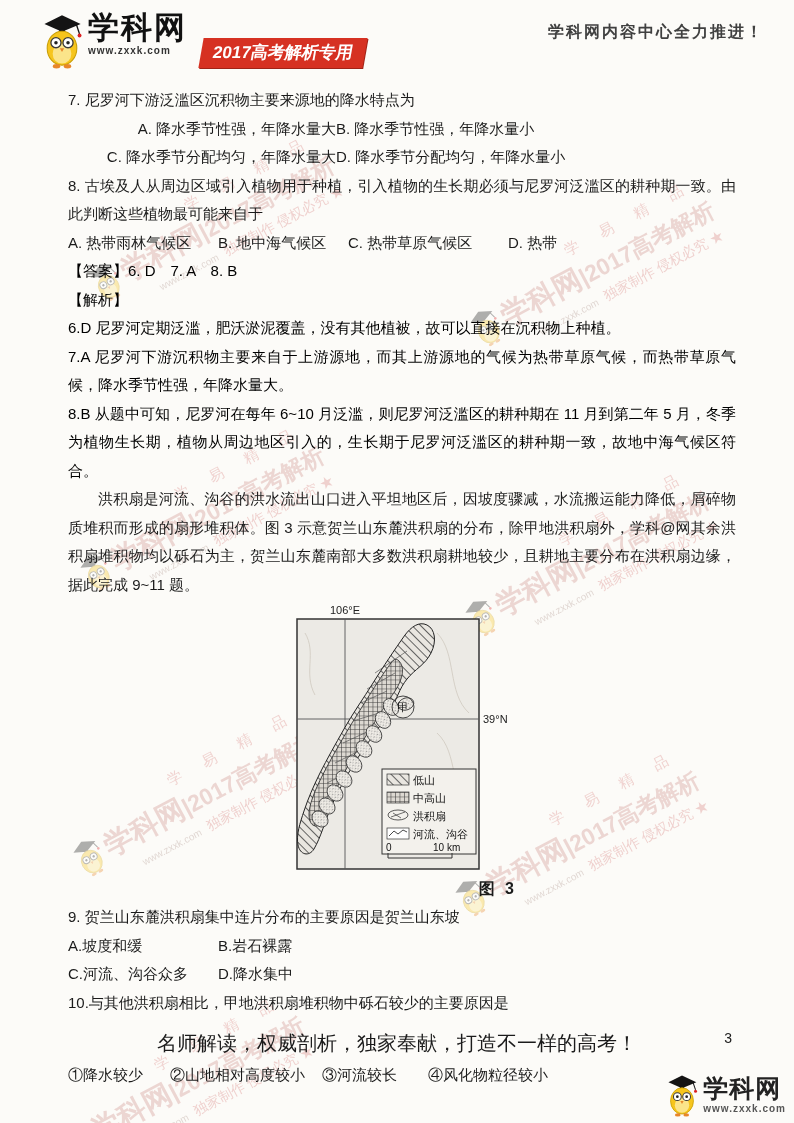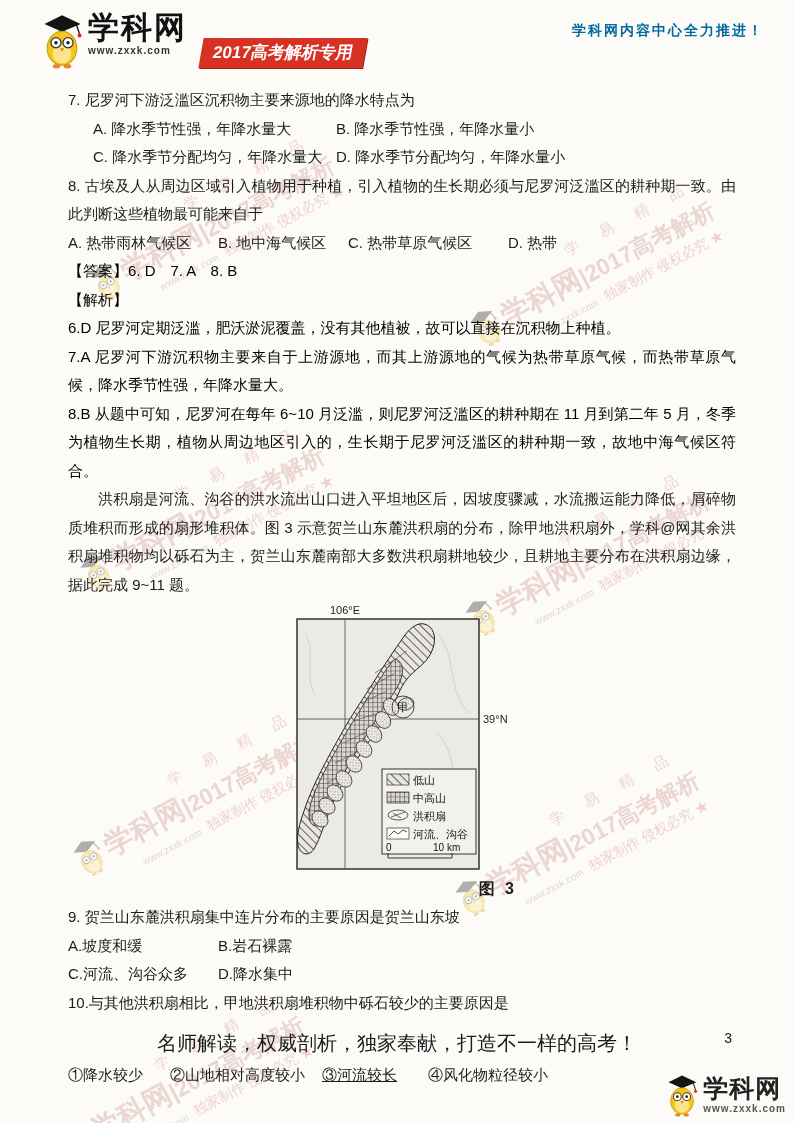--- a/index.html
+++ b/index.html
@@ -23,38 +23,38 @@
   .brand{font-size:31px;font-weight:900;letter-spacing:2px;color:#111;}
   .brandurl{font-size:10px;color:#333;letter-spacing:1px;margin-top:3px;font-weight:bold;}
   .banner{margin:26px 0 0 14px;background:#d63122;color:#fff;font-weight:bold;
           font-size:17px;padding:3px 12px 4px;transform:skewX(-10deg);
           box-shadow:1px 1px 0 #a02317;}
   .hright{text-align:right;padding-top:2px;}
   .slogan{display:inline-block;color:#c2251a;font-weight:bold;font-style:italic;
           font-size:17px;letter-spacing:1px;padding-bottom:4px;
           border-bottom:2px solid #c2251a;}
   .slogan .thumb{width:17px;height:17px;vertical-align:-3px;margin:0 1px;}
-  .subslogan{margin-top:8px;color:#0369a1;font-weight:bold;font-size:14px;letter-spacing:2px;}
+  .subslogan{margin-top:8px;color:#404040;font-weight:bold;font-size:16px;letter-spacing:2px;}
   
   .content{position:absolute;left:68px;right:58px;top:86px;z-index:1;
            font-size:15px;line-height:28.5px;}
   .content p{margin:0;text-align:justify;}
   .optrow{margin-left:25px;}
-  .optrow .c1{display:inline-block;width:243px;}
+  .optrow .c1{display:inline-block;width:243px;text-align:right;}
   .red{color:#000000;}
   .q8opts span{display:inline-block;}
   .q8opts .o1{width:150px;}
   .q8opts .o2{width:130px;}
   .q8opts .o3{width:160px;}
   .passage{margin-top:18px;text-indent:2em;}
   .q9opts .c1{display:inline-block;width:150px;}
   .q10opts span{display:inline-block;margin-top:44px;}
   .q10opts .o1{width:102px;}
   .q10opts .o2{width:152px;}
-  .q10opts .o3{width:106px;text-decoration:underline;}
+  .q10opts .o3{width:106px;}
   .q9block{margin-top:8px;}
   
   .figure{width:230px;margin:4px auto 0;}
   .map-caption{width:230px;margin:-10px auto 0;text-align:right;font-weight:bold;
                font-size:16px;letter-spacing:3px;}
   
   .footer-line{position:absolute;top:1030px;left:0;width:100%;text-align:center;
                font-size:20px;z-index:1;}
   .pagenum{position:absolute;top:1030px;right:62px;font-size:14px;z-index:1;}
   .footlogo{position:absolute;right:8px;bottom:6px;display:flex;align-items:center;z-index:2;}

